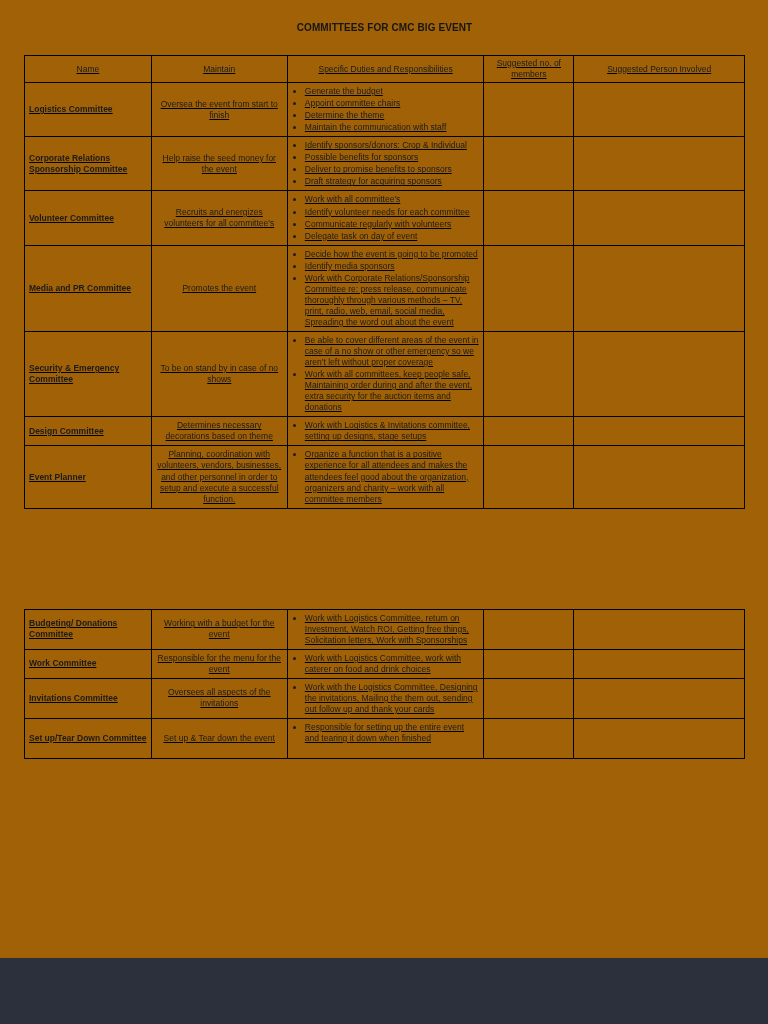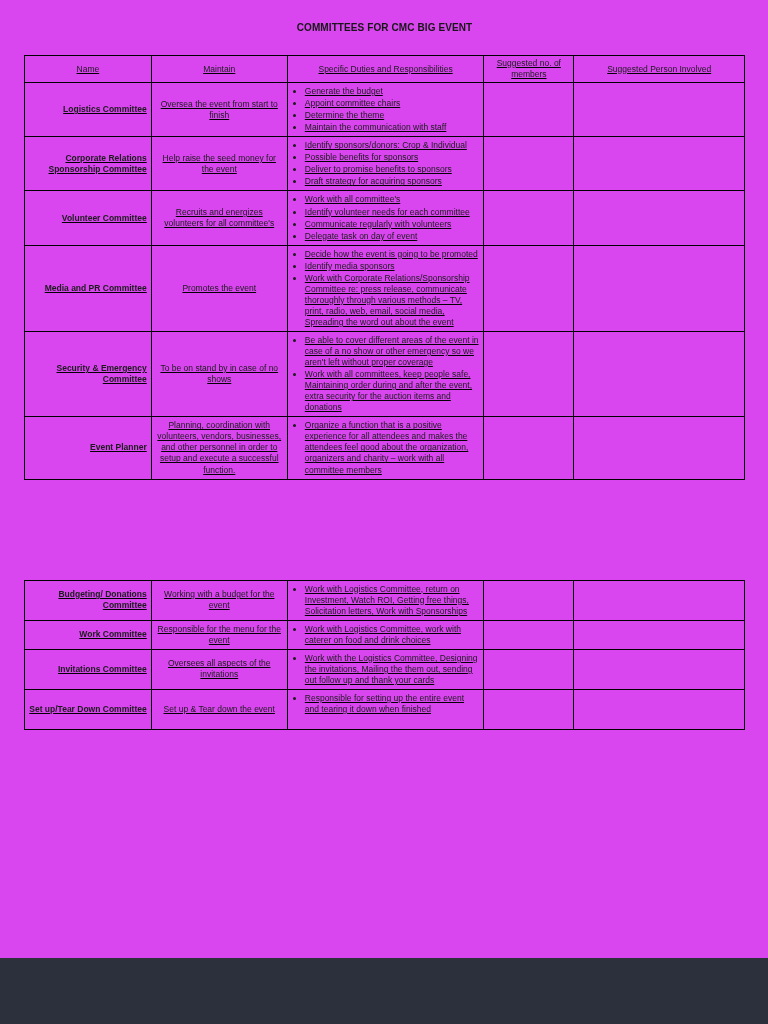--- a/index.html
+++ b/index.html
@@ -45,21 +45,21 @@
     overflow: hidden;
   }
   table.committees th {
     font-weight: normal;
     text-align: center;
     vertical-align: middle;
     height: 22px;
   }
   .name-cell {
     font-weight: bold;
-    text-align: right;
+    text-align: left;
     vertical-align: middle;
   }
   .function-cell {
     text-align: center;
     vertical-align: middle;
   }
   .duties-cell {
     vertical-align: top;
     text-align: left;
   }
@@ -71,21 +71,21 @@
   .duties-cell li {
     margin: 0 0 1px 0;
   }
   .table-secondary { margin-top: 100px; }
   .table-secondary tr:last-child td { height: 40px; }
 </style>
 </head>
 <body style="background: rgb(43, 48, 60);">
 
 <div class="viewer">
-  <div class="doc-page" style="background: #d946ef;">
+  <div class="doc-page" style="background: #a16207;">
 
     <h1 class="doc-title">COMMITTEES FOR CMC BIG EVENT</h1>
 
     <table class="committees table-primary">
       <colgroup>
         <col style="width:17.6%">
         <col style="width:18.9%">
         <col style="width:27.3%">
         <col style="width:12.5%">
         <col style="width:23.7%">
@@ -161,20 +161,31 @@
             <td class="duties-cell">
               <ul>
                 <li>Be able to cover different areas of the event in case of a no show or other emergency so we aren't left without proper coverage</li>
                 <li>Work with all committees, keep people safe, Maintaining order during and after the event, extra security for the auction items and donations</li>
               </ul>
             </td>
             <td class="members-cell"></td>
             <td class="person-cell"></td>
           </tr>
           <tr>
+            <td class="name-cell">Design Committee</td>
+            <td class="function-cell">Determines necessary decorations based on theme</td>
+            <td class="duties-cell">
+              <ul>
+                <li>Work with Logistics &amp; Invitations committee, setting up designs, stage setups</li>
+              </ul>
+            </td>
+            <td class="members-cell"></td>
+            <td class="person-cell"></td>
+          </tr>
+          <tr>
             <td class="name-cell">Event Planner</td>
             <td class="function-cell">Planning, coordination with volunteers, vendors, businesses, and other personnel in order to setup and execute a successful function.</td>
             <td class="duties-cell">
               <ul>
                 <li>Organize a function that is a positive experience for all attendees and makes the attendees feel good about the organization, organizers and charity – work with all committee members</li>
               </ul>
             </td>
             <td class="members-cell"></td>
             <td class="person-cell"></td>
           </tr>

